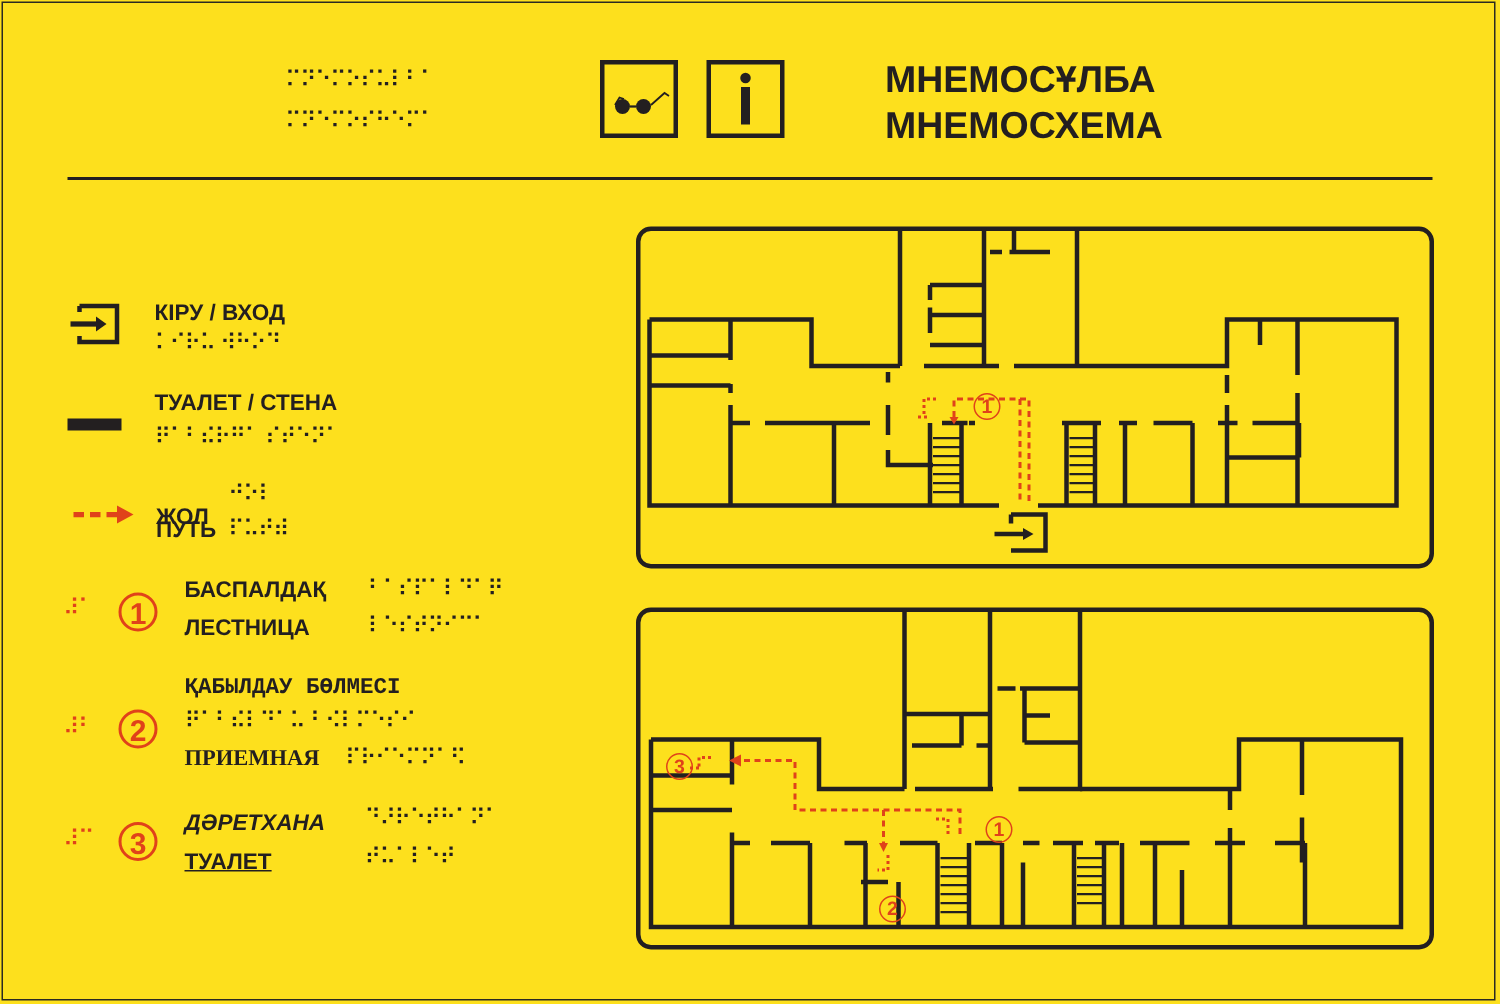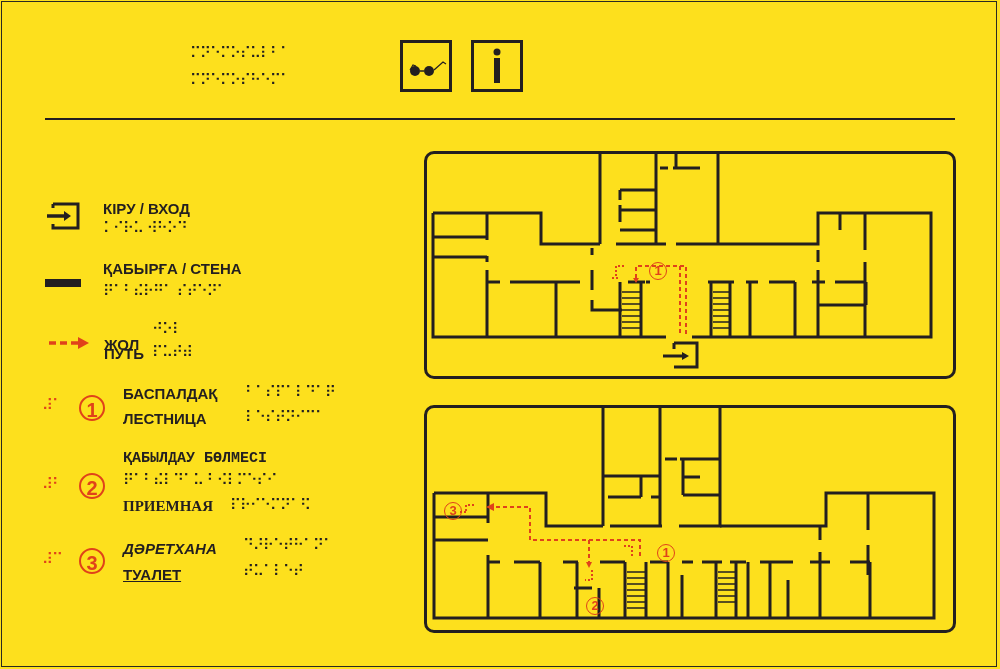--- a/index.html
+++ b/index.html
@@ -33,34 +33,36 @@
   </svg>
 </div>
 <div class="iconbox" style="left:471px;">
   <svg width="46" height="46" viewBox="0 0 46 46" style="left:0;top:0;">
     <circle cx="23" cy="9" r="3.5" fill="#231f20"></circle>
     <rect x="20" y="15" width="6" height="25" fill="#231f20"></rect>
   </svg>
 </div>
 
 <div class="title">
+  <div>МНЕМОСҰЛБА</div>
+  <div>МНЕМОСХЕМА</div>
 </div>
 
 <div class="hr"></div>
 
 <svg width="40" height="30" style="left:44px;top:200px;">
   <path d="M9 4 H34 V28 H9 V24 M9 8 V4" stroke="#231f20" stroke-width="3" fill="none"></path>
   <path d="M3 16 H22" stroke="#231f20" stroke-width="3.5"></path>
   <path d="M20 11 L27 16 L20 21 Z" fill="#231f20"></path>
 </svg>
 <div class="lbl" style="left:103px;top:200px;">КІРУ / ВХОД</div>
 <div class="braille" style="left:103px;top:221px;">⠅⠊⠗⠥ ⠺⠓⠕⠙</div>
 
 <div style="position:absolute;left:45px;top:279px;width:36px;height:8px;background:#231f20;"></div>
-<div class="lbl" style="left:103px;top:260px;">ҚАБЫРҒА / СТЕНА</div>
+<div class="lbl" style="left:103px;top:260px;">ТУАЛЕТ / СТЕНА</div>
 <div class="braille" style="left:103px;top:284px;">⠟⠁⠃⠮⠗⠛⠁ ⠎⠞⠑⠝⠁</div>
 
 <svg width="45" height="16" style="left:49px;top:335px;">
   <path d="M0 8 H30" stroke="#e0421a" stroke-width="3.5" stroke-dasharray="7 4"></path>
   <path d="M29 2 L40 8 L29 14 Z" fill="#e0421a"></path>
 </svg>
 <div class="lbl" style="left:104px;top:336px;">ЖОЛ</div>
 <div class="braille" style="left:152px;top:322px;">⠚⠕⠇</div>
 <div class="lbl" style="left:104px;top:345px;">ПУТЬ</div>
 <div class="braille" style="left:152px;top:345px;">⠏⠥⠞⠾</div>

